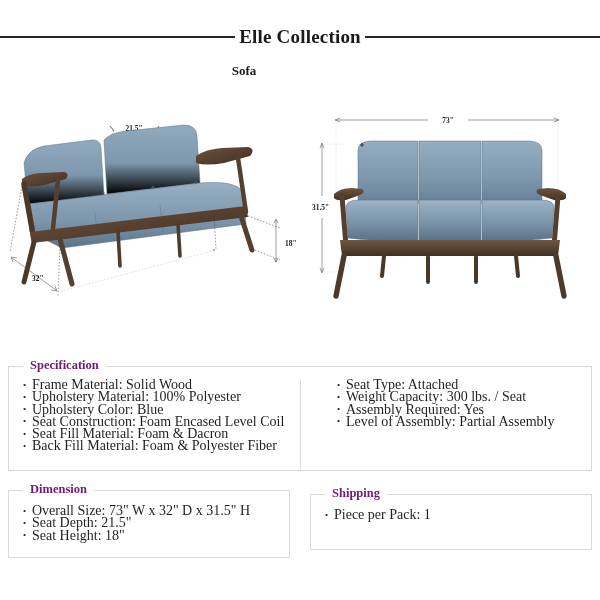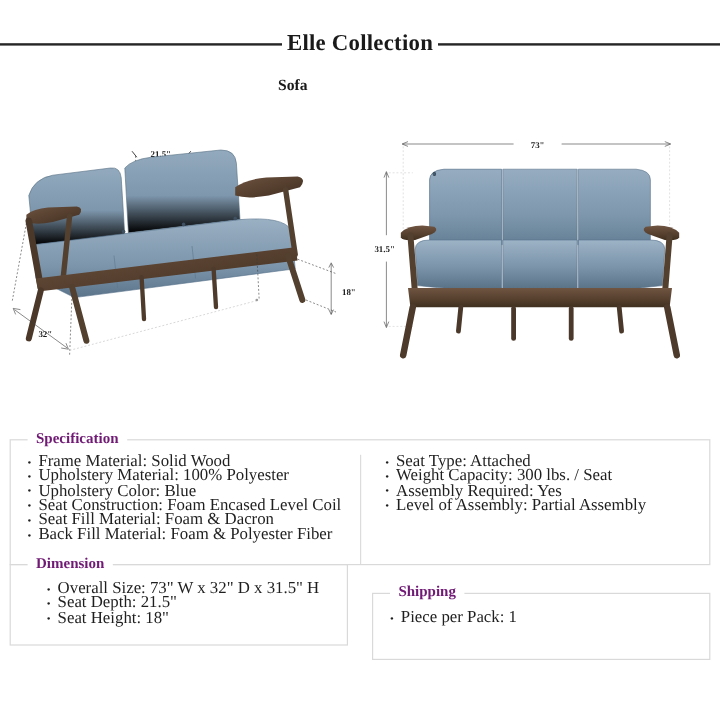--- a/index.html
+++ b/index.html
@@ -93,24 +93,23 @@
   }
 
   #spec-panel {
     left: 8px;
     top: 366px;
     width: 584px;
     height: 105px;
   }
   #dim-panel {
     left: 8px;
-    top: 470px;
+    top: 490px;
     width: 282px;
     height: 68px;
-    padding-left: 16px;
   }
   #ship-panel {
     left: 310px;
     top: 494px;
     width: 282px;
     height: 56px;
   }
 
   .spec-cols {
     display: flex;
@@ -118,21 +117,21 @@
     padding-top: 12px;
     box-sizing: border-box;
   }
   .spec-col {
     flex: 1 1 50%;
     padding-left: 14px;
     box-sizing: border-box;
   }
   .spec-col.right {
     border-left: 1px solid #dcdcdc;
-    padding-left: 20px;
+    padding-left: 36px;
   }
 
   ul.bullets {
     margin: 0;
     padding: 0;
     list-style: none;
   }
   ul.bullets li {
     font-size: 14px;
     line-height: 12.3px;

